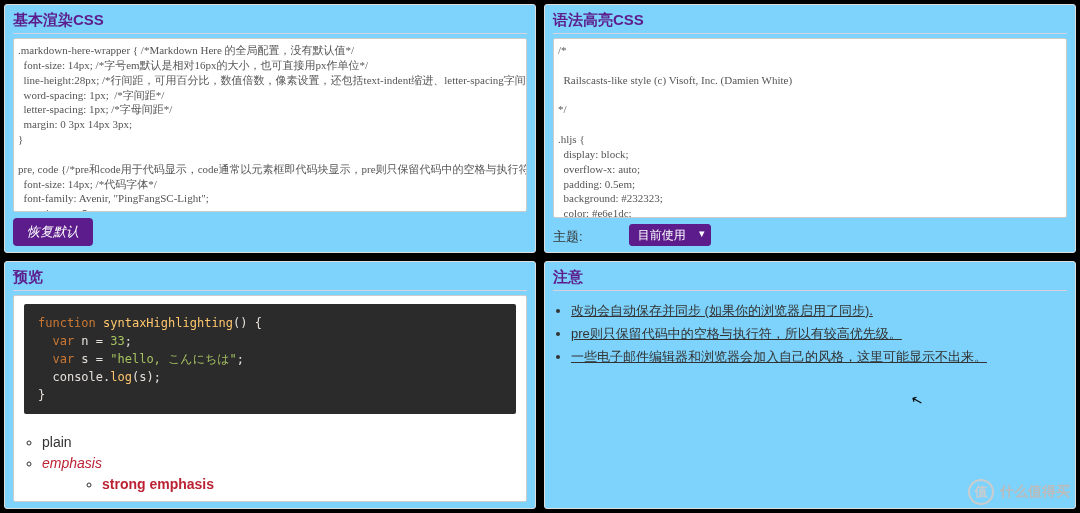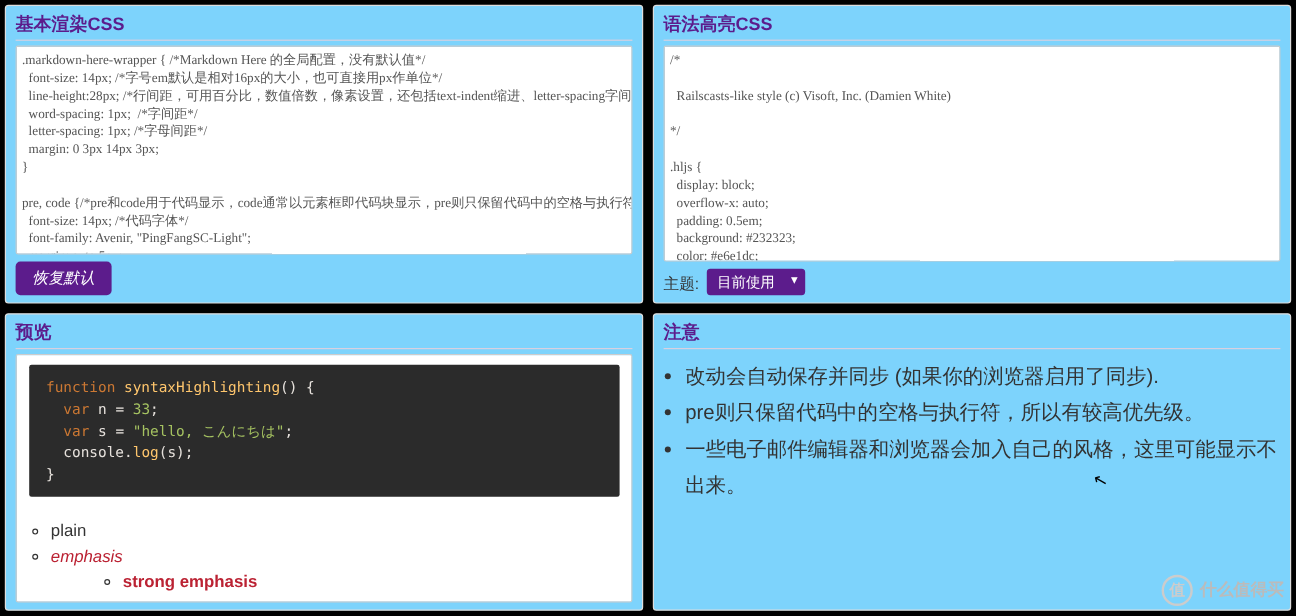--- a/index.html
+++ b/index.html
@@ -78,20 +78,21 @@
     border: 1px solid #5c1c8c;
     border-radius: 3px;
     padding: 3px 24px 3px 8px;
     font-size: 12px;
     appearance: none;
     position: relative;
   }
   .select-wrap {
     position: relative;
     display: inline-block;
+    margin-left: 40px;
   }
   .select-wrap::after {
     content: "▾";
     position: absolute;
     right: 6px;
     top: 3px;
     color: #fff;
     pointer-events: none;
     font-size: 11px;
   }
@@ -127,23 +128,24 @@
     font-size: 14px;
     color: #333;
   }
   ul.preview-list li { margin: 5px 0; }
   ul.preview-list ul { list-style: circle; margin-left: 20px; }
   .em { font-style: italic; color: #b23; }
   .strong { font-weight: bold; color: #b23; }
   .note-list {
     margin: 4px 0 0 18px;
     padding: 0;
-    font-size: 17px;
+    font-size: 13px;
     color: #333;
     line-height: 1.8;
+    text-decoration: underline;
   }
   .note-list li { list-style: disc; }
   .watermark {
     position: absolute;
     right: 10px;
     bottom: 8px;
     display: flex;
     align-items: center;
     gap: 6px;
     color: #bbb;

